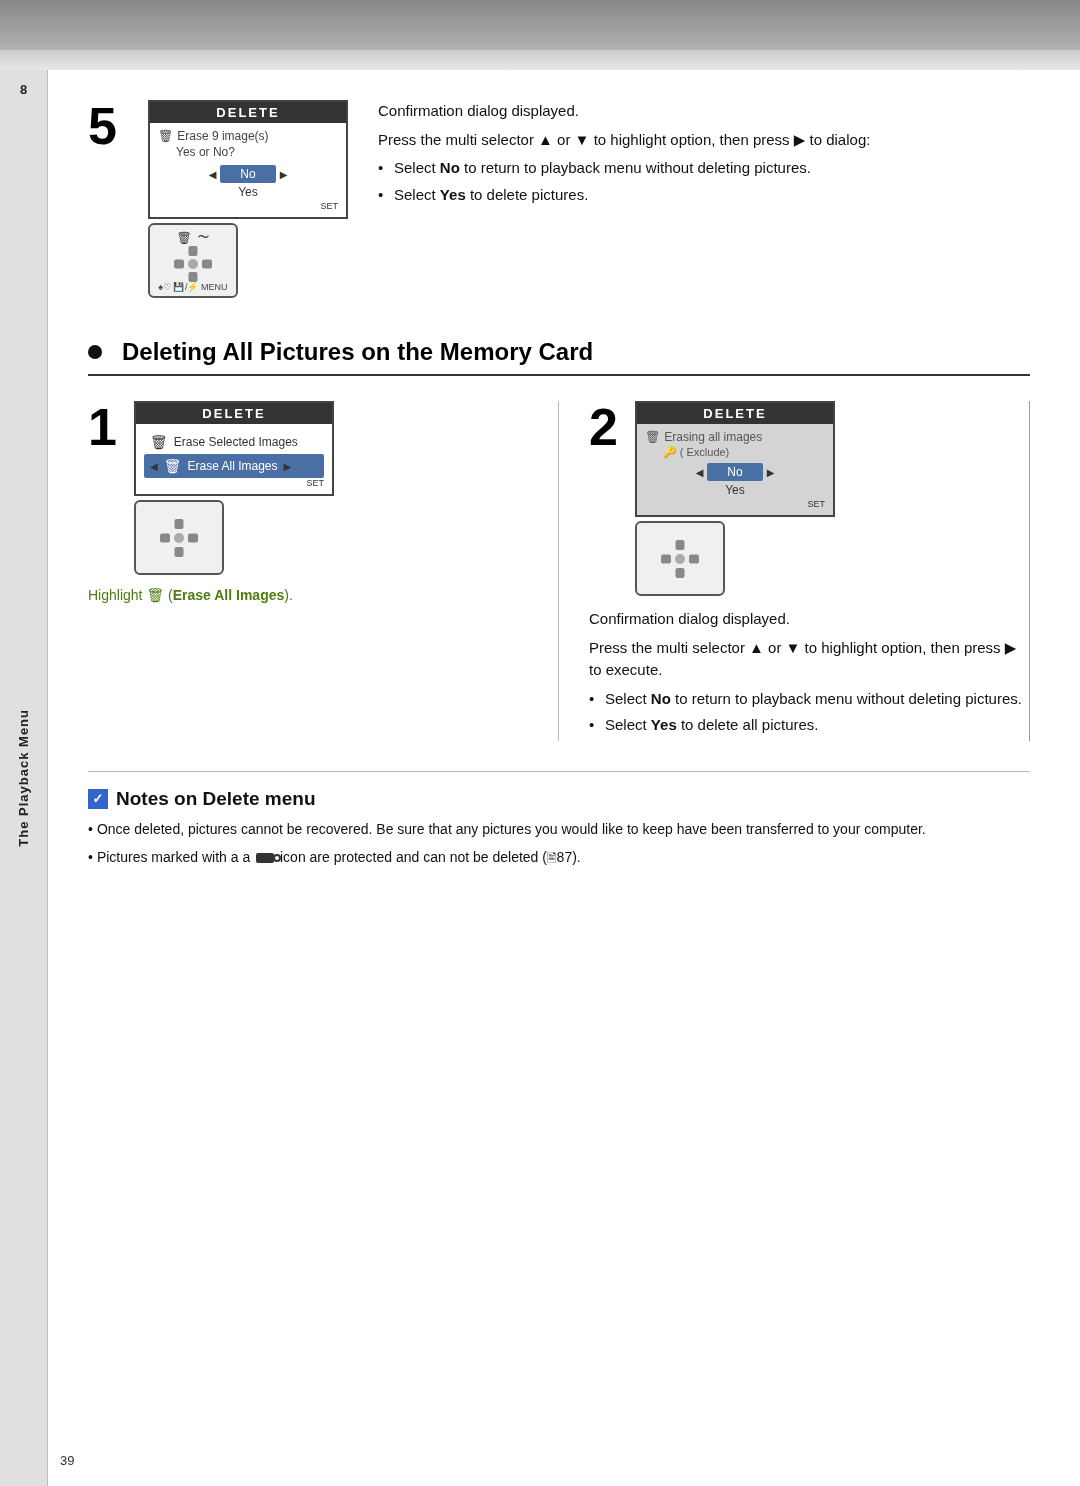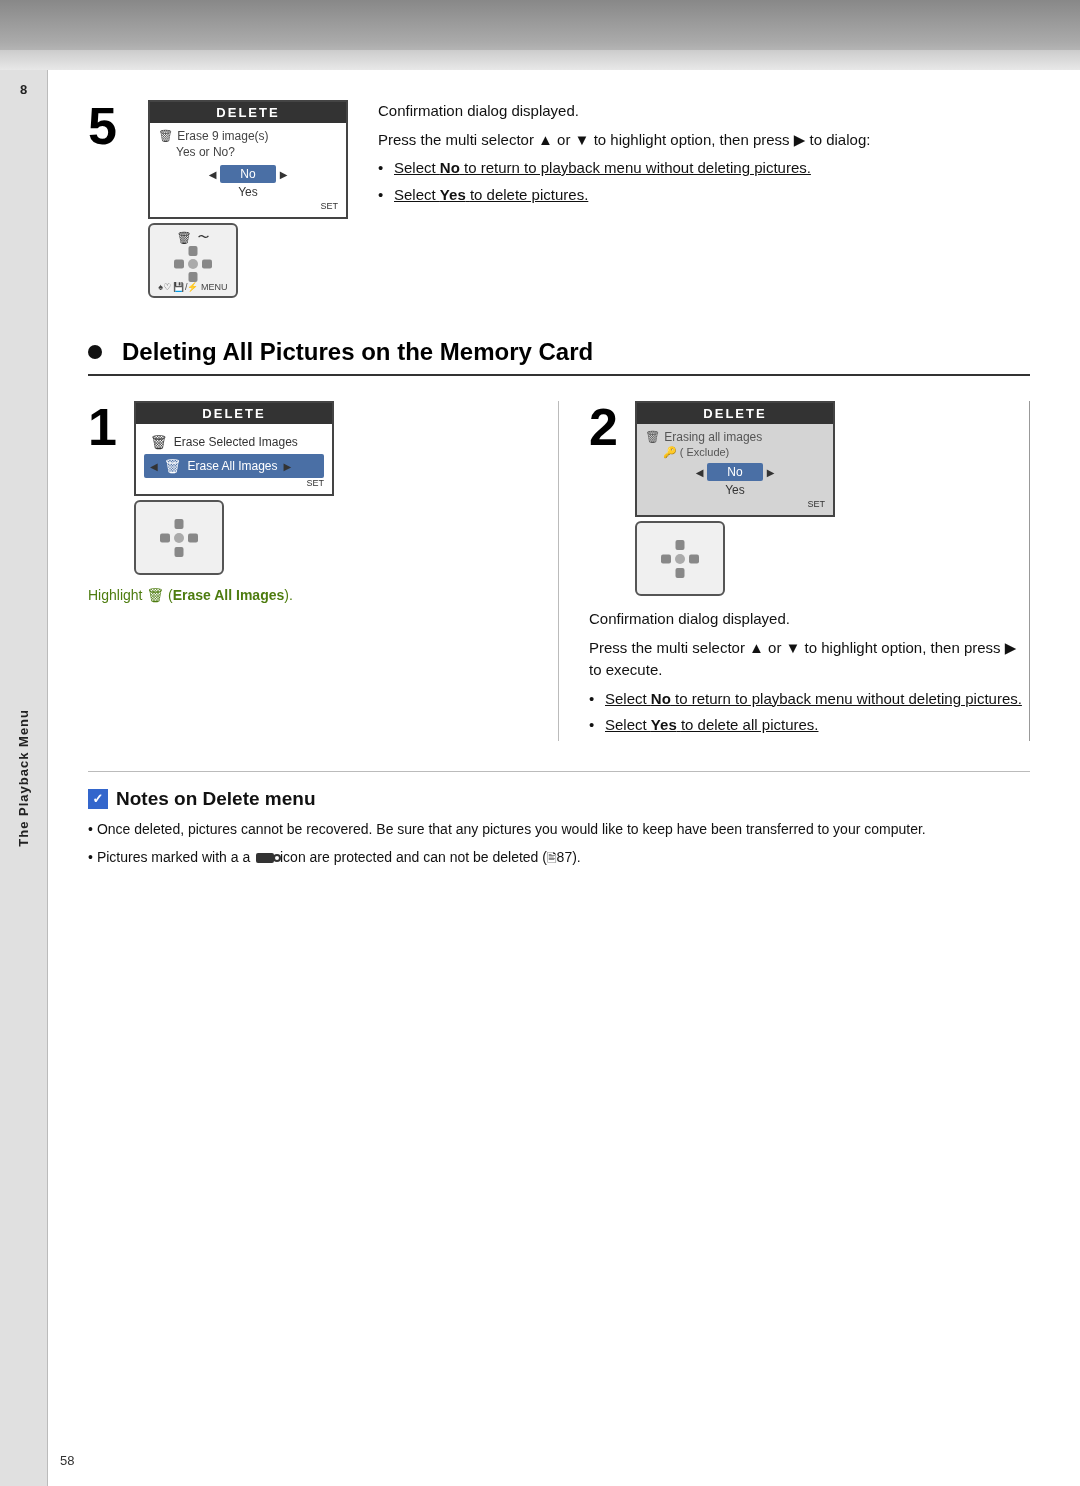--- a/index.html
+++ b/index.html
@@ -194,21 +194,20 @@
     }
     .bullet-list {
       list-style: none;
       margin: 4px 0;
     }
     .bullet-list li {
       padding-left: 16px;
       position: relative;
       margin-bottom: 4px;
       line-height: 1.5;
-      text-decoration: underline;
     }
     .bullet-list li::before {
       content: '•';
       position: absolute;
       left: 0;
     }
 
     
     .section-heading {
       display: flex;
@@ -568,13 +567,13 @@
             <span style="position:absolute;right:-7px;top:1px;width:8px;height:8px;border:2px solid #333;border-radius:50%;display:inline-block;"></span>
           </span>
           <span>icon are protected and can not be deleted (</span><span style="font-size:12px;">🖹</span><span>87</span><span>).</span>
         </span>
       </div>
     </div>
   </div>
 
 </div>
 
-<div class="page-number">58</div>
+<div class="page-number">39</div>
 
 </body></html>

